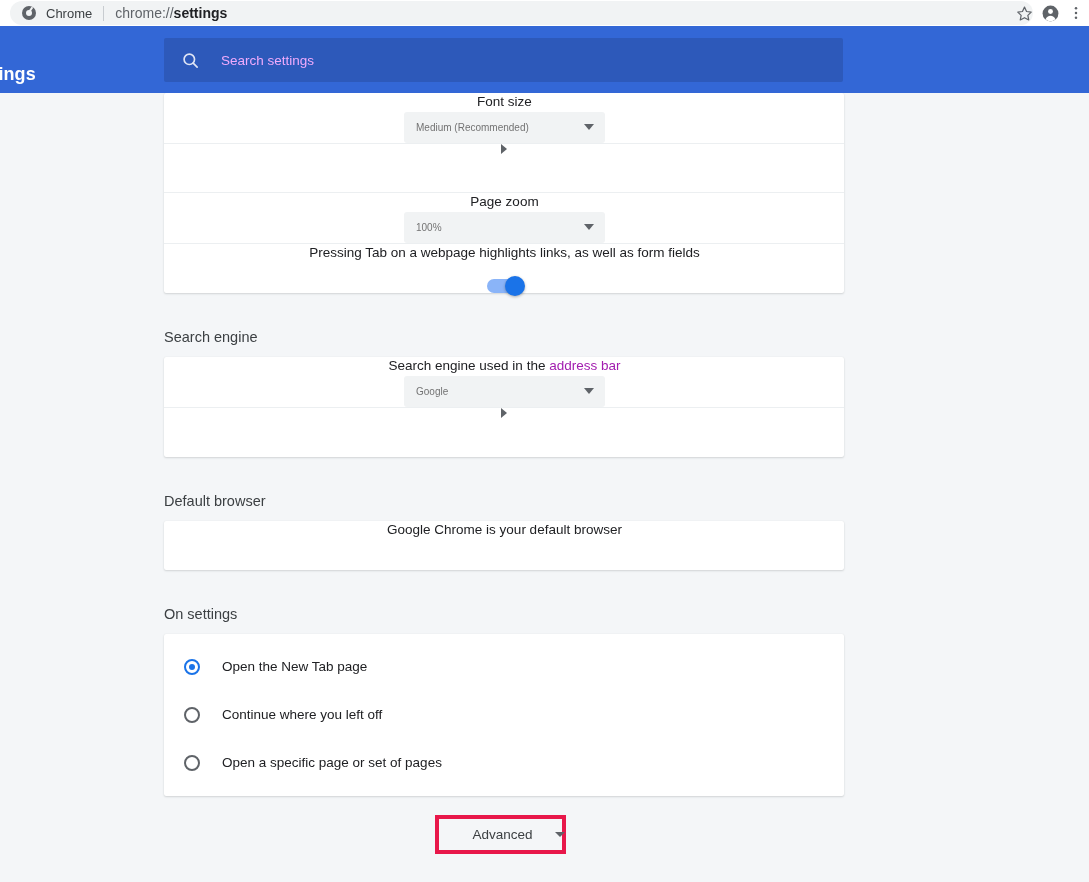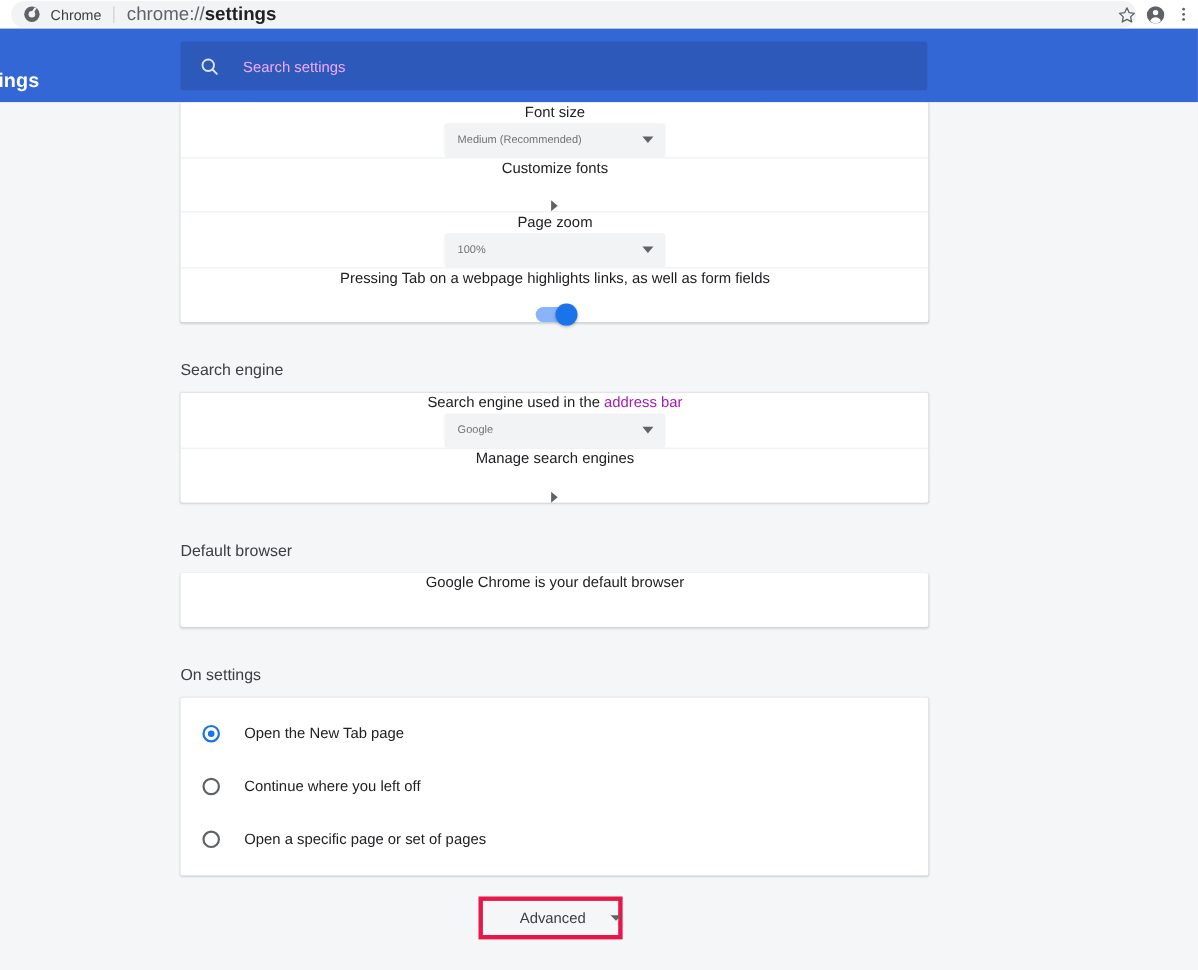--- a/index.html
+++ b/index.html
@@ -65,21 +65,21 @@
     margin-left: 10px;
     white-space: nowrap;
   }
   .omni-sep {
     width: 1px;
     height: 15px;
     background: #c8ccd0;
     margin: 0 11px;
   }
   .omni-url {
-    font-size: 17px;
+    font-size: 14px;
     color: #5f6368;
     white-space: nowrap;
   }
   .omni-url b { color: #202124; font-weight: 700; }
 
   .toolbar-icons {
     position: absolute;
     right: 0; top: 0;
     height: 26px;
     display: flex;
@@ -357,21 +357,20 @@
     <div class="card">
       <div class="row">
         <span class="row-label">Font size</span>
         <div class="dropdown">
           <span class="dropdown-value">Medium (Recommended)</span>
           <span class="caret-down"></span>
         </div>
       </div>
 
       <div class="row">
-        <span class="row-label">Customize fonts</span>
         <span class="subpage-arrow"></span>
       </div>
 
       <div class="row">
         <span class="row-label">Page zoom</span>
         <div class="dropdown">
           <span class="dropdown-value">100%</span>
           <span class="caret-down"></span>
         </div>
       </div>
@@ -387,21 +386,20 @@
     <div class="section-title">Search engine</div>
     <div class="card">
       <div class="row">
         <span class="row-label"><span>Search engine used in the </span><a href="#">address bar</a></span>
         <div class="dropdown">
           <span class="dropdown-value">Google</span>
           <span class="caret-down"></span>
         </div>
       </div>
       <div class="row">
-        <span class="row-label">Manage search engines</span>
         <span class="subpage-arrow"></span>
       </div>
     </div>
 
     <div class="section-title">Default browser</div>
     <div class="card">
       <div class="row">
         <span class="row-label">Google Chrome is your default browser</span>
       </div>
     </div>

